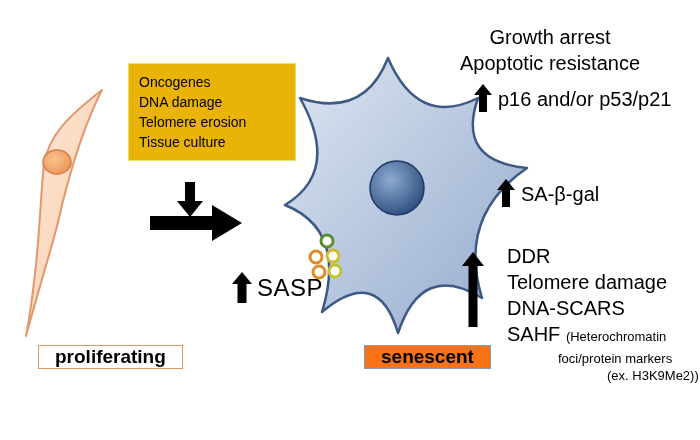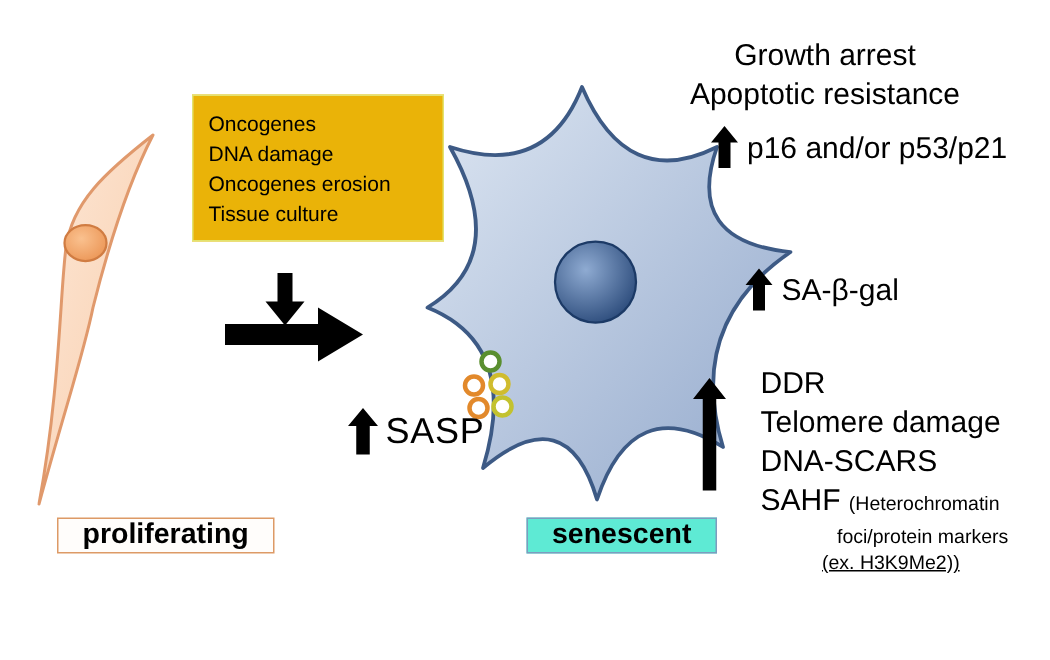--- a/index.html
+++ b/index.html
@@ -18,21 +18,21 @@
     font-size:20px;line-height:26px;}
   .big{font-size:20px;}
   .small{font-size:13px;}
   .sasp-title{font-size:24px;letter-spacing:0.5px;}
   .sasp-sub{position:absolute;left:247px;top:305px;font-size:12.5px;line-height:15px;}
   .label-box{
     position:absolute;top:345px;padding:0 16px;
     font-size:19px;font-weight:bold;background:#fffdfb;
   }
   .label-box.prolif{left:38px;border:1px solid #dd9a66;}
-  .label-box.senes{left:351px;border:1px solid #7d9cbf;background:#5eead4;}
+  .label-box.senes{left:364px;border:1px solid #7d9cbf;background:#f97316;}
   .uparrow{fill:#000;}
   .ddr-line{line-height:26px;font-size:20px;white-space:nowrap;margin-left:13px;}
   .ddr-col{position:absolute;left:494px;top:243px;}
 </style>
 </head>
 <body>
 
 <div class="canvas">
 
   <svg class="layer" width="700" height="440" viewBox="0 0 700 440">
@@ -75,21 +75,21 @@
 
     <polygon class="uparrow" points="483,84 492,95 487,95 487,112 479,112 479,95 474,95"></polygon>
     <polygon class="uparrow" points="506,179 515,190 510,190 510,207 502,207 502,190 497,190"></polygon>
     <polygon class="uparrow" points="242,272 252,284 246.5,284 246.5,303 237.5,303 237.5,284 232,284"></polygon>
     <polygon class="uparrow" points="473,252 484,266 477.5,266 477.5,327 468.5,327 468.5,266 462,266"></polygon>
   </svg>
 
   <div class="stressor-box">
     <div>Oncogenes</div>
     <div>DNA damage</div>
-    <div>Oncogenes erosion</div>
+    <div>Telomere erosion</div>
     <div>Tissue culture</div>
   </div>
 
   <div class="center-block">
     <div>Growth arrest</div>
     <div>Apoptotic resistance</div>
   </div>
 
   <div class="txt big" style="left:498px;top:88px;">p16 and/or p53/p21</div>
 
@@ -99,19 +99,19 @@
 
   <div class="ddr-col">
     <div class="ddr-line">DDR</div>
     <div class="ddr-line">Telomere damage</div>
     <div class="ddr-line">DNA-SCARS</div>
     <div class="ddr-line">
       <span>SAHF</span>
       <span class="small">(Heterochromatin</span>
     </div>
     <div class="small" style="margin-left:64px;line-height:17px;">foci/protein markers</div>
-    <div class="small" style="margin-left:54px;line-height:17px;text-decoration:underline;">(ex. H3K9Me2))</div>
+    <div class="small" style="margin-left:113px;line-height:17px;">(ex. H3K9Me2))</div>
   </div>
 
   <div class="label-box prolif">proliferating</div>
   <div class="label-box senes">senescent</div>
 
 </div>
 
 </body></html>

